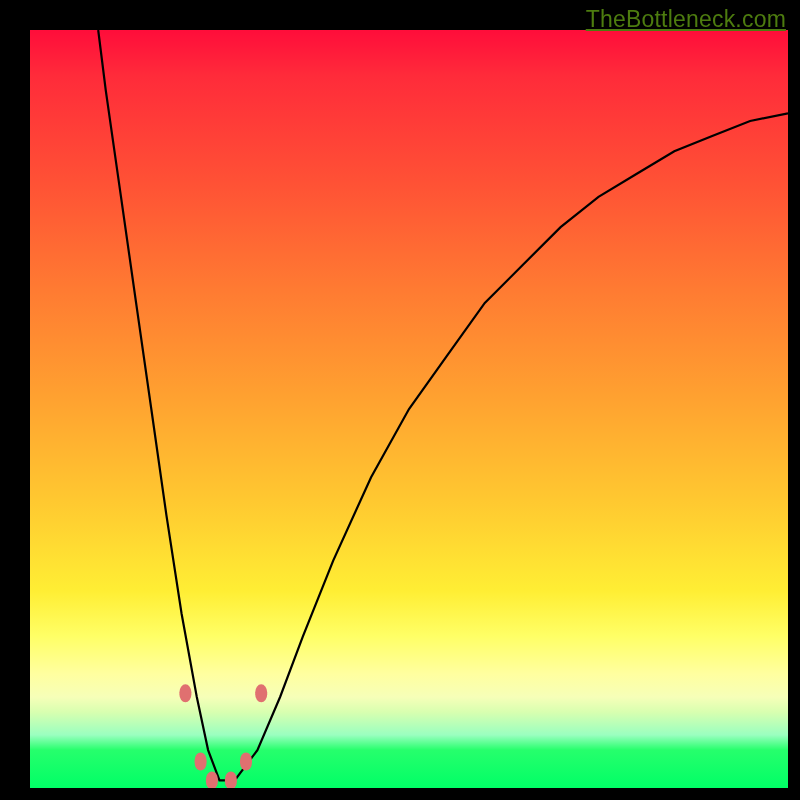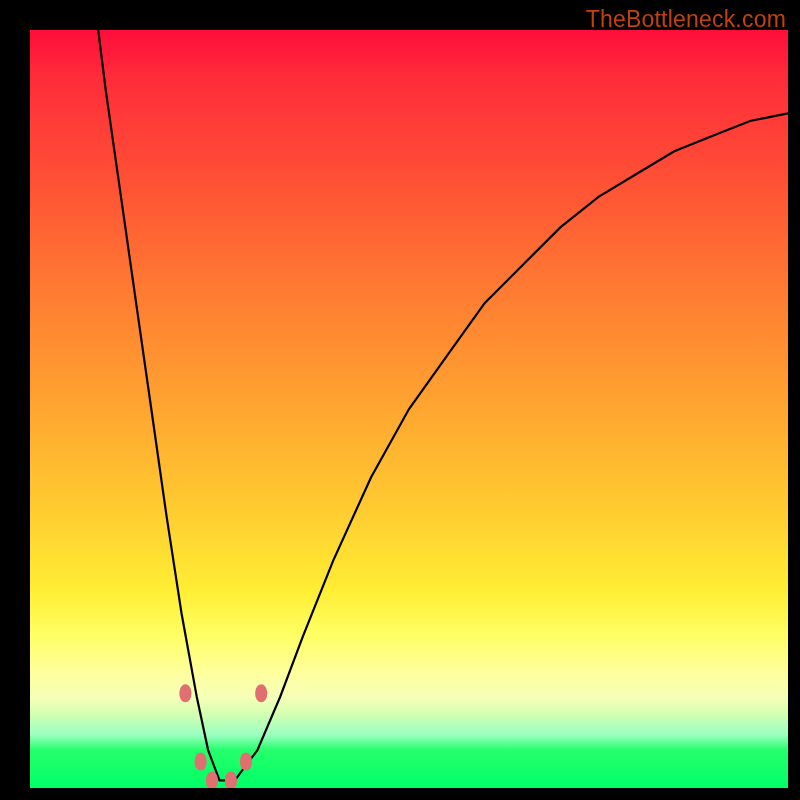--- a/index.html
+++ b/index.html
@@ -39,22 +39,23 @@
       #9affc0 93%,
       #26ff6c 95%,
       #00ff66 100%);
   }
   .watermark {
     position: absolute;
     top: 6px;
     right: 14px;
     font-size: 23px;
     font-weight: 400;
-    color: #c2410c;
+    color: #4d7c0f;
     letter-spacing: 0.2px;
+    text-decoration: underline;
   }
   svg.curve {
     position: absolute;
     left: 0; top: 0;
     width: 758px; height: 758px;
   }
   .marker {
     fill: #e07070;
     stroke: none;
   }

